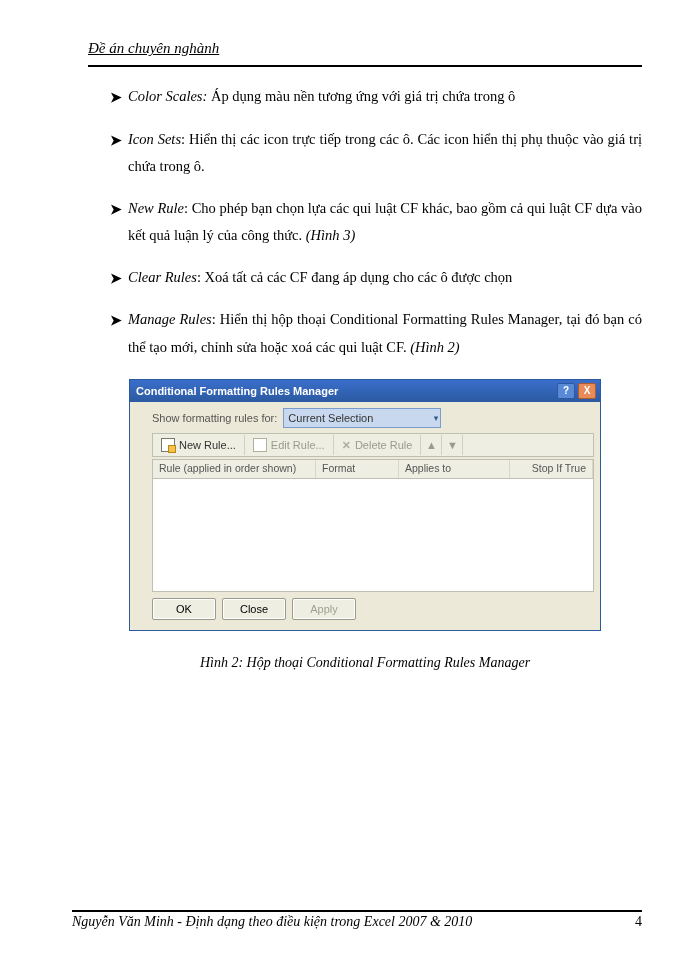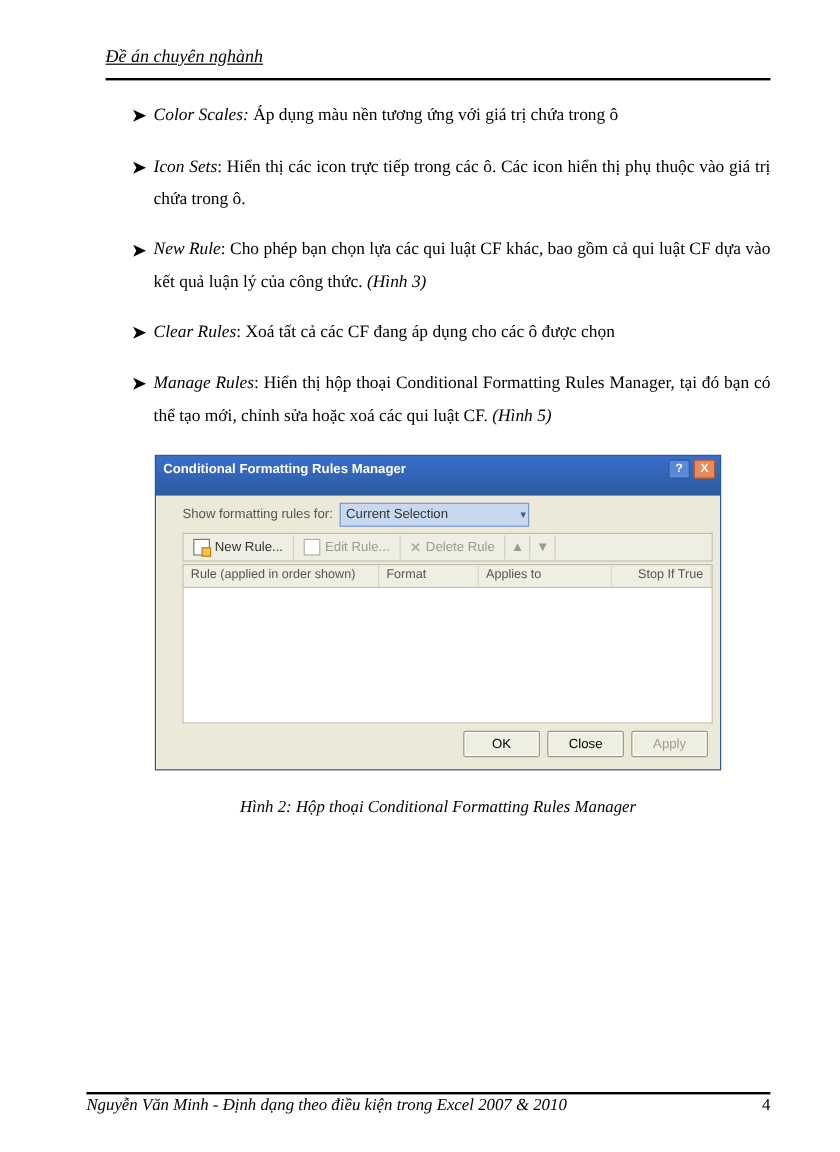--- a/index.html
+++ b/index.html
@@ -10,21 +10,21 @@
   .bullet-item{display:flex;margin:14px 0 0 22px;line-height:1.9;font-size:14.5px;text-align:justify;}
   .bullet-arrow{flex:0 0 18px;font-weight:bold;font-size:14px;padding-top:2px;}
   .bullet-body{flex:1;}
   .bi-label{font-weight:normal;font-style:italic;}
   .fig-ref{font-style:italic;}
   .caption{text-align:center;font-style:italic;font-size:14px;margin-top:24px;}
 
   
   .dlg-wrap{display:flex;justify-content:center;margin-top:18px;}
   .dlg{width:470px;border:1px solid #2b5aa0;background:#ece9d8;font-family:Tahoma,Arial,sans-serif;font-size:11px;color:#000;}
-  .dlg-title{height:22px;background:linear-gradient(#3a6ecb,#2b5aa0);color:#fff;font-weight:bold;display:flex;align-items:center;justify-content:space-between;padding:0 4px 11px 6px;font-size:11px;}
+  .dlg-title{height:22px;background:linear-gradient(#3a6ecb,#2b5aa0);color:#fff;font-weight:bold;display:flex;align-items:center;justify-content:space-between;padding:0 4px 0 6px;font-size:11px;}
   .dlg-title-btns{display:flex;gap:3px;}
   .dlg-tbtn{width:16px;height:14px;background:#e88b5b;border:1px solid #b35a2a;color:#fff;font-size:10px;display:flex;align-items:center;justify-content:center;line-height:1;border-radius:2px;}
   .dlg-tbtn.help{background:#5a8ad6;border-color:#2b5aa0;}
   .dlg-body{padding:6px 6px 4px 22px;}
   .dlg-row1{display:flex;align-items:center;gap:6px;margin-bottom:5px;color:#555;}
   .dlg-select{height:18px;width:150px;background:#c8d8ef;border:1px solid #7a9ccc;display:flex;align-items:center;justify-content:space-between;padding:0 2px 0 4px;font-size:11px;color:#333;}
   .dlg-select .chev{font-size:9px;color:#3a5a8a;}
   .dlg-toolbar{display:flex;align-items:center;gap:0;border:1px solid #c0c0b0;background:#efeee2;height:22px;margin-bottom:2px;}
   .tbtn{height:20px;padding:0 8px;display:flex;align-items:center;gap:4px;border-right:1px solid #d0d0c0;color:#333;}
   .tbtn.dis{color:#9a9a90;}
@@ -34,21 +34,21 @@
   .ic-new::after{content:"";position:absolute;right:-2px;bottom:-2px;width:6px;height:6px;background:#f6c24a;border:1px solid #b8861a;}
   .ic-edit{background:#fff;border:1px solid #b0b0a0;}
   .ic-del{font-weight:bold;color:#b0b0a0;}
   .dlg-headers{display:flex;border:1px solid #c0c0b0;background:#efeee2;height:18px;font-size:10.5px;color:#555;}
   .dlg-headers div{padding:2px 6px;border-right:1px solid #d8d8c8;}
   .hd-rule{flex:0 0 150px;}
   .hd-format{flex:0 0 70px;}
   .hd-applies{flex:1;}
   .hd-stop{flex:0 0 70px;text-align:right;border-right:none;}
   .dlg-list{height:112px;background:#fff;border:1px solid #c0c0b0;border-top:none;}
-  .dlg-footer{display:flex;justify-content:flex-end;gap:6px;padding:6px 4px 6px 0;}
+  .dlg-footer{display:flex;gap:6px;padding:6px 4px 6px 0;}
   .fbtn{width:62px;height:20px;border:1px solid #9a9a8a;background:#efeee2;font-size:11px;display:flex;align-items:center;justify-content:center;border-radius:2px;box-shadow:inset 0 0 0 1px #fff;}
   .fbtn.dis{color:#a0a090;}
 
   .footer{position:absolute;left:72px;right:58px;bottom:30px;}
   .footer-sep{border-top:2px solid #000;margin-bottom:2px;}
   .footer-line{display:flex;justify-content:space-between;align-items:baseline;font-size:14px;}
   .footer-text{font-style:italic;}
   .page-num{font-style:normal;}
 </style>
 </head>
@@ -82,21 +82,21 @@
   <div class="bullet-item">
     <div class="bullet-arrow">➤</div>
     <div class="bullet-body">
       <span class="bi-label">Clear Rules</span><span>: Xoá tất cả các CF đang áp dụng cho các ô được chọn</span>
     </div>
   </div>
 
   <div class="bullet-item">
     <div class="bullet-arrow">➤</div>
     <div class="bullet-body">
-      <span class="bi-label">Manage Rules</span><span>: Hiển thị hộp thoại Conditional Formatting Rules Manager, tại đó bạn có thể tạo mới, chỉnh sửa hoặc xoá các qui luật CF. </span><span class="fig-ref">(Hình 5)</span>
+      <span class="bi-label">Manage Rules</span><span>: Hiển thị hộp thoại Conditional Formatting Rules Manager, tại đó bạn có thể tạo mới, chỉnh sửa hoặc xoá các qui luật CF. </span><span class="fig-ref">(Hình 2)</span>
     </div>
   </div>
 
   <div class="dlg-wrap">
     <div class="dlg">
       <div class="dlg-title">
         <span>Conditional Formatting Rules Manager</span>
         <div class="dlg-title-btns">
           <div class="dlg-tbtn help">?</div>
           <div class="dlg-tbtn">X</div>

